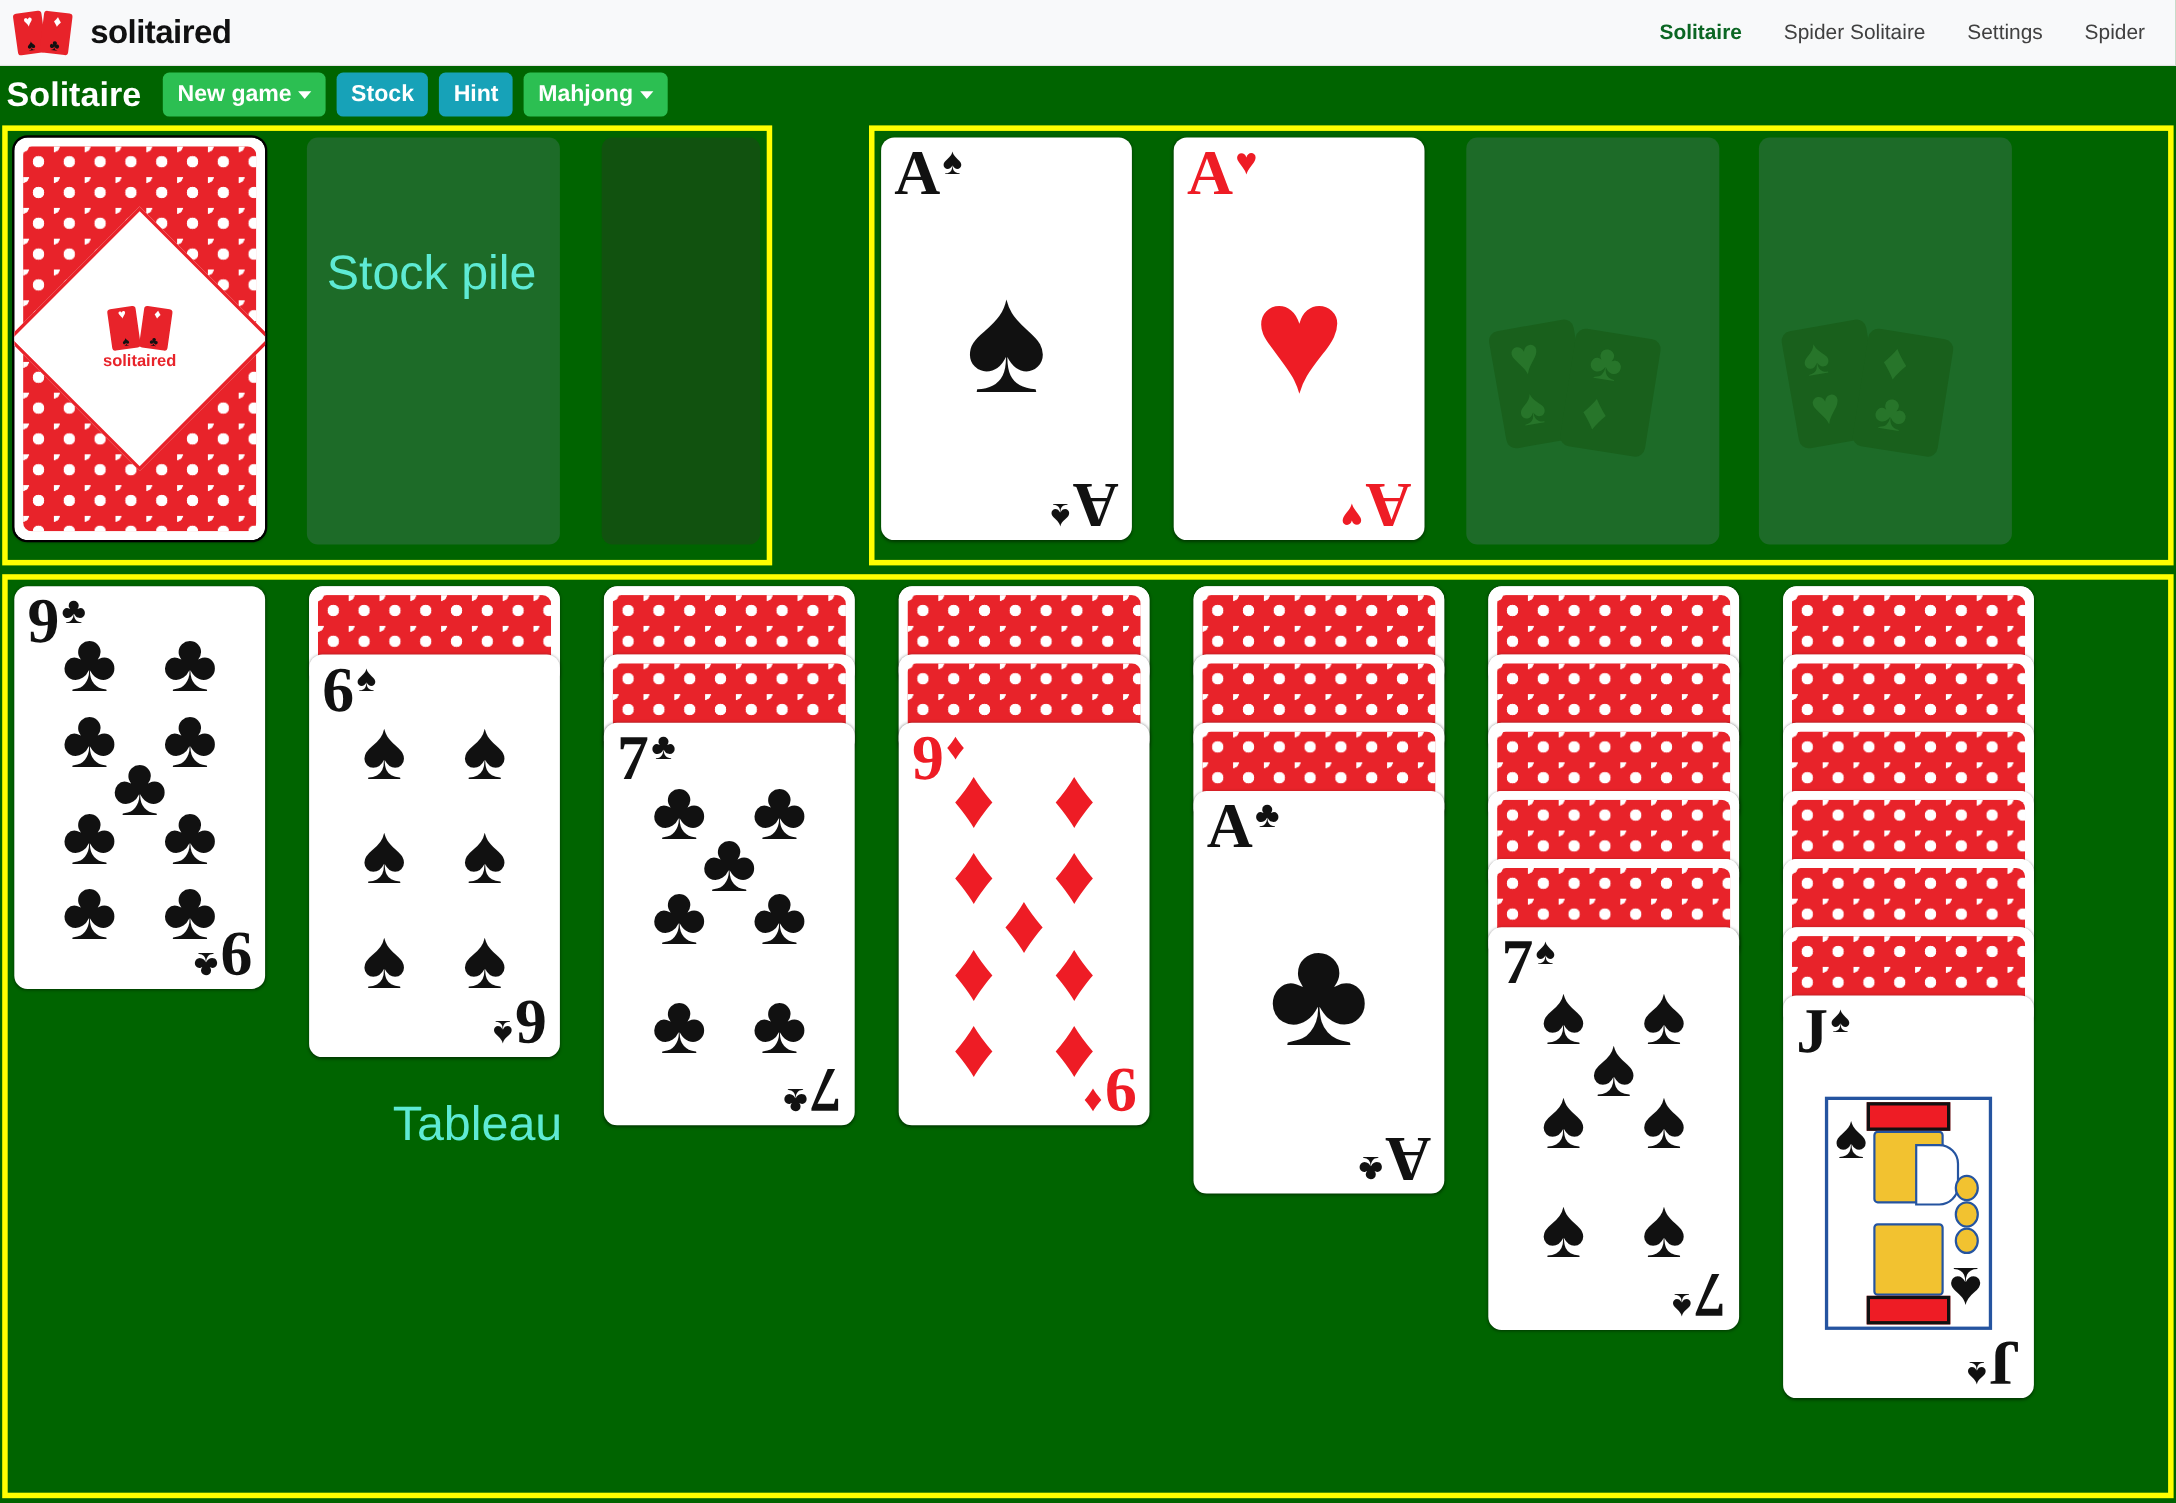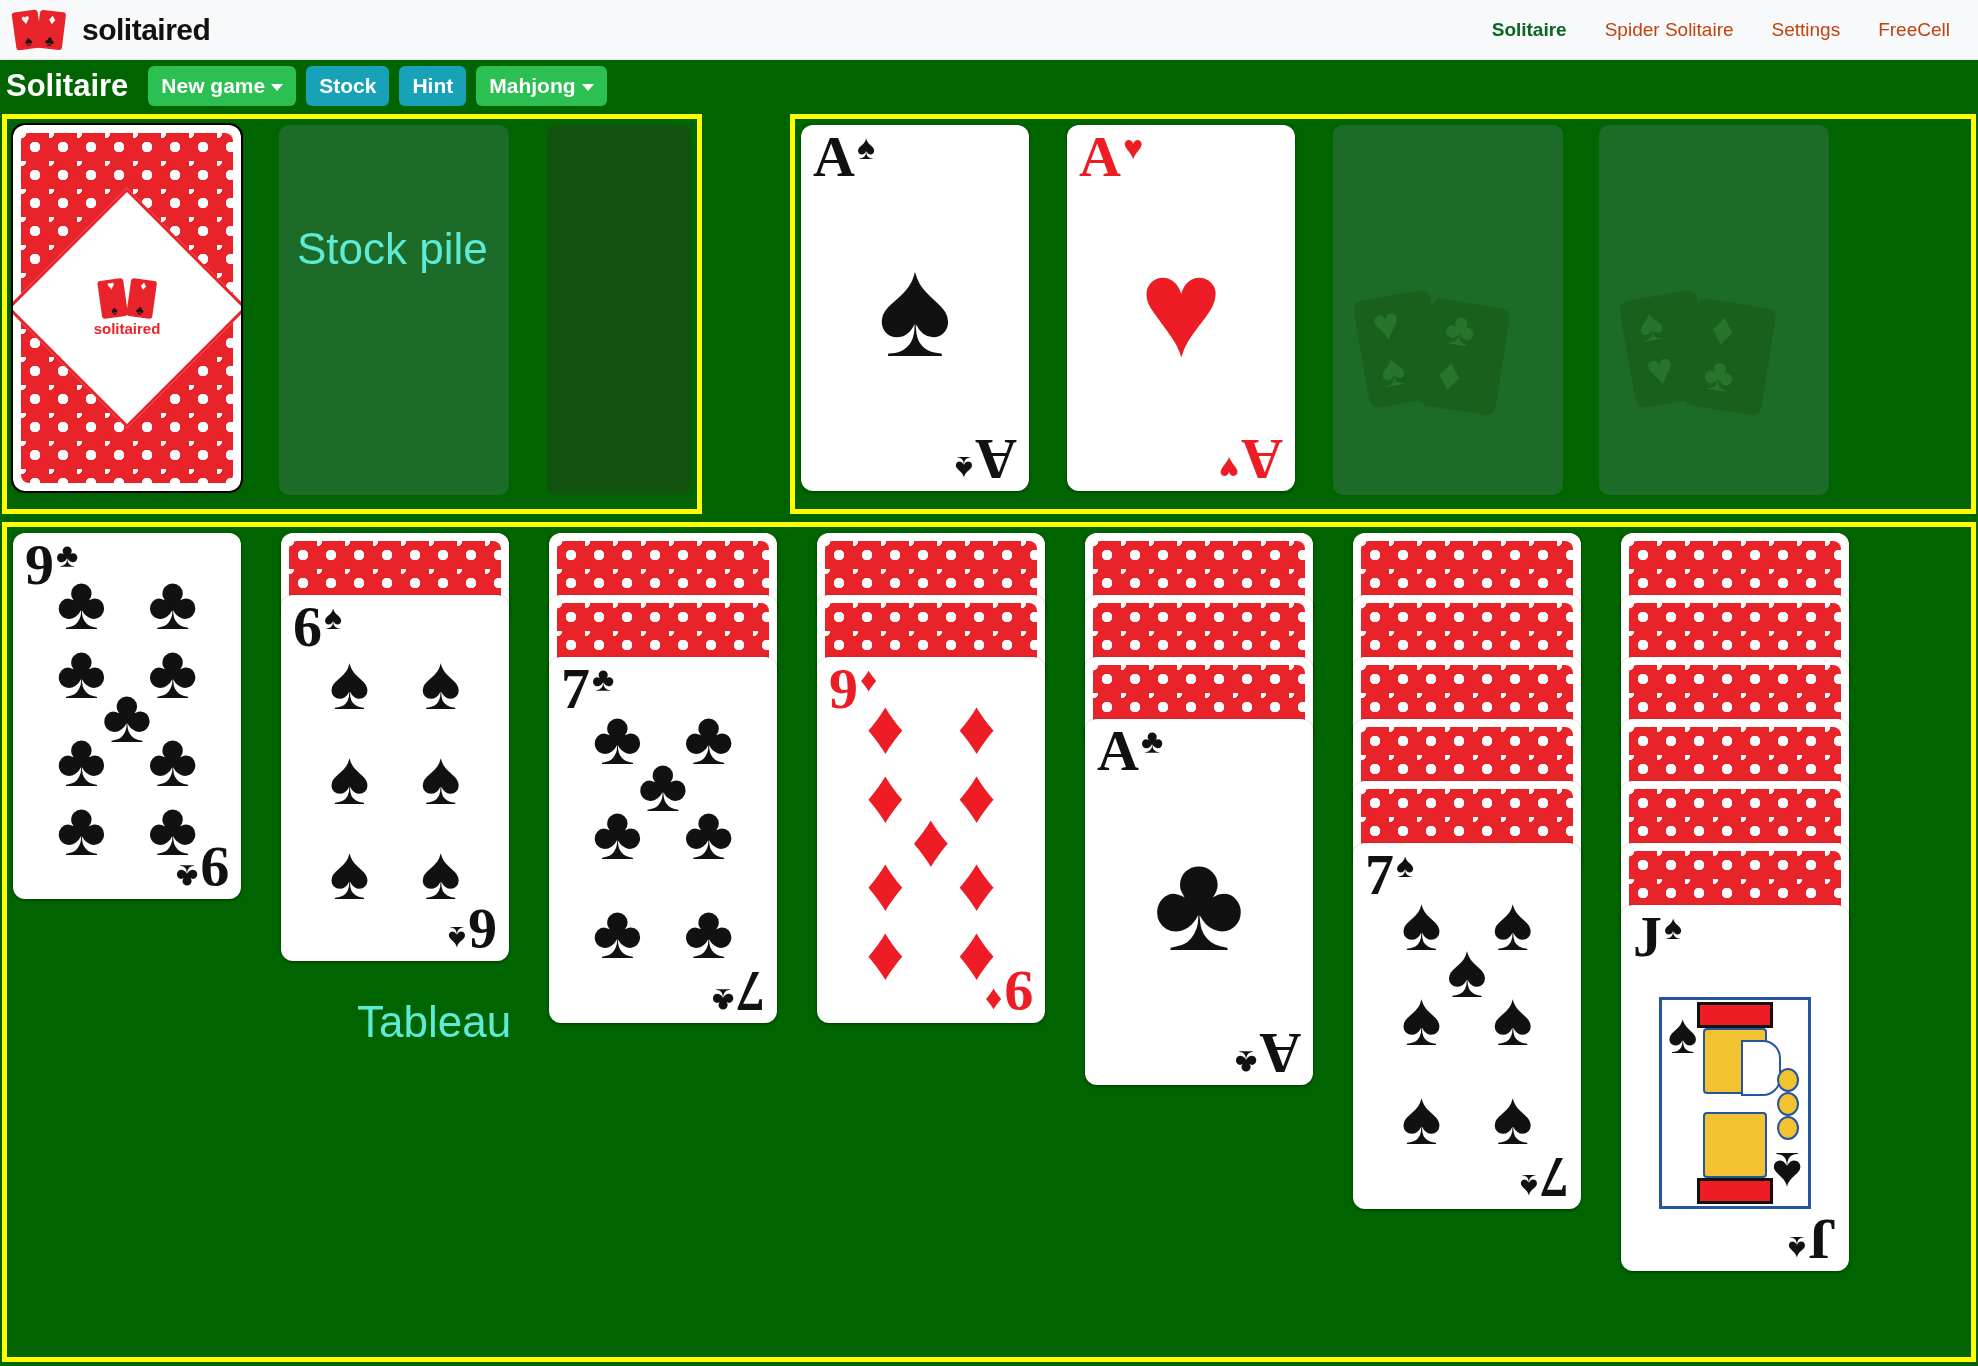--- a/index.html
+++ b/index.html
@@ -22,21 +22,21 @@
     position:absolute; width:26px; height:38px; background:#e8232a;
     border-radius:3px; display:flex; flex-direction:column;
     justify-content:space-between; align-items:center; padding:2px 0;
   }
   .logo-card.c1 { left:0; top:2px; transform:rotate(-8deg); }
   .logo-card.c2 { left:24px; top:2px; transform:rotate(7deg); }
   .logo-pip { font-size:14px; line-height:12px; color:#fff; }
   .logo-pip.blk { color:#111; }
   #brandtext { font-size:30px; font-weight:800; color:#111; letter-spacing:-0.5px; }
   #navlinks { margin-left:auto; margin-right:28px; display:flex; gap:38px; align-items:center; }
-  .navlink { font-size:19px; color:#c2410c; text-decoration:none; }
+  .navlink { font-size:19px; color:#404040; text-decoration:none; }
   .navlink.active { font-weight:700; color:#0b6623; }
 
   
   #toolbar {
     position:absolute; left:0; top:60px; width:1978px; height:52px;
     display:flex; align-items:center; gap:10px; padding-left:6px;
     background:#006400;
   }
   #gametitle { color:#fff; font-size:31px; font-weight:700; margin-right:10px; }
   .btn {
@@ -178,21 +178,21 @@
         <span class="logo-pip">♦</span>
         <span class="logo-pip blk">♣</span>
       </div>
     </div>
     <div id="brandtext">solitaired</div>
   </div>
   <div id="navlinks">
     <a class="navlink active" href="#">Solitaire</a>
     <a class="navlink" href="#">Spider Solitaire</a>
     <a class="navlink" href="#">Settings</a>
-    <a class="navlink" href="#">FreeCell</a>
+    <a class="navlink" href="#">Spider</a>
   </div>
 </div>
 
 <div id="toolbar">
   <div id="gametitle">Solitaire</div>
 
 
   <button class="btn btn-green"><span>New game</span><span class="caret"></span></button>
   <button class="btn btn-blue">Stock</button>
   <button class="btn btn-blue">Hint</button>

